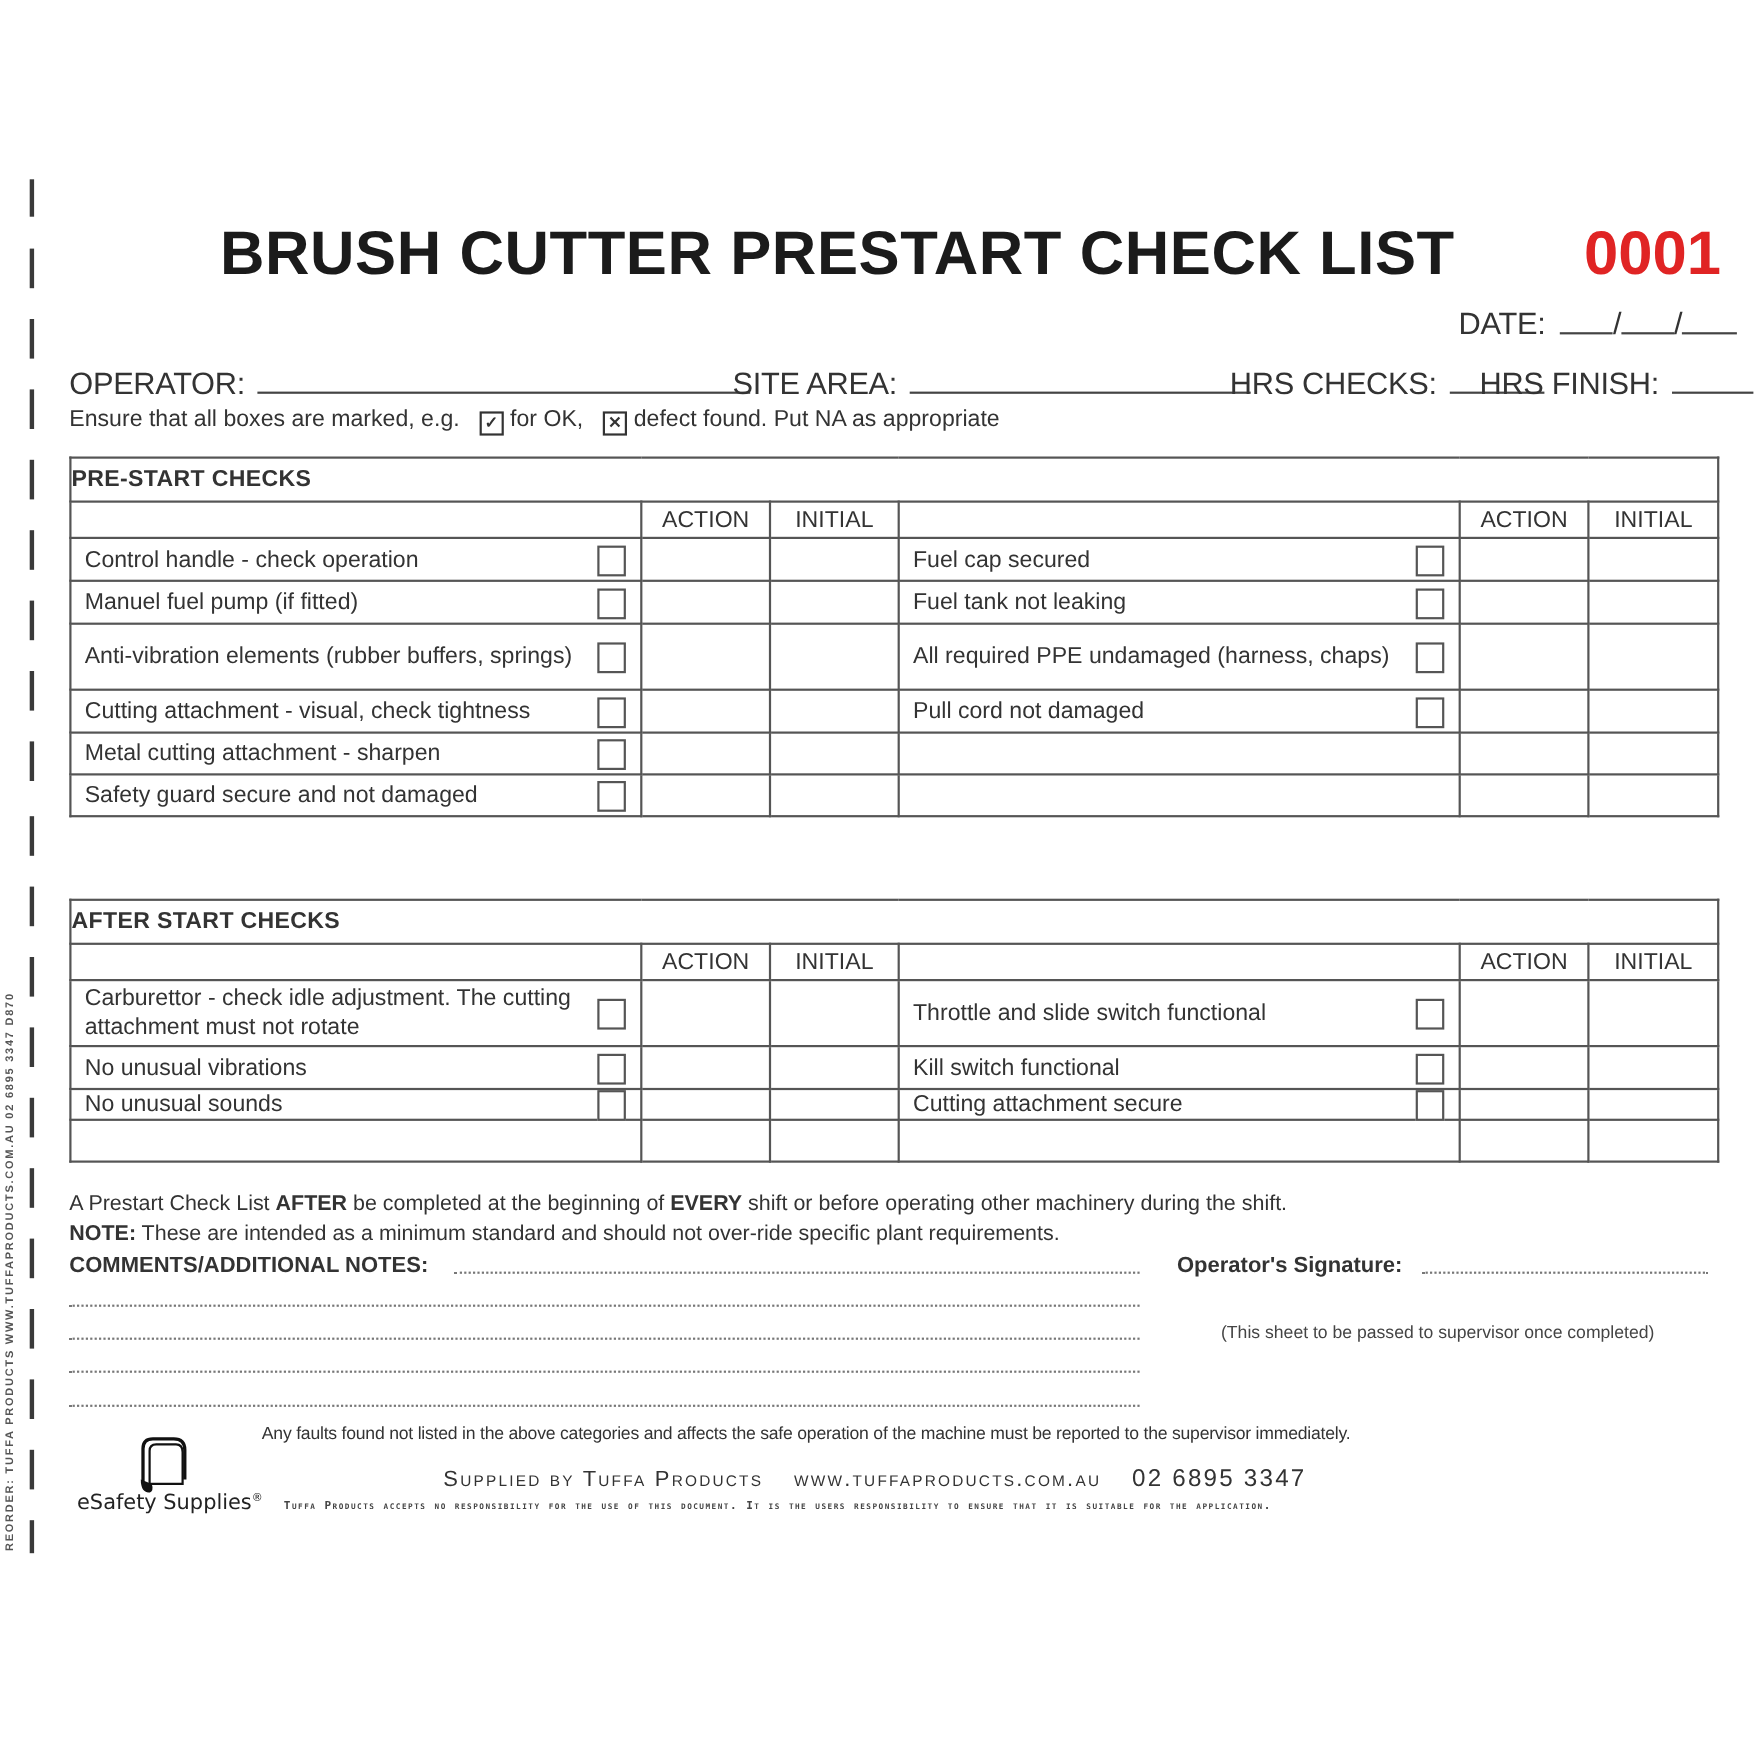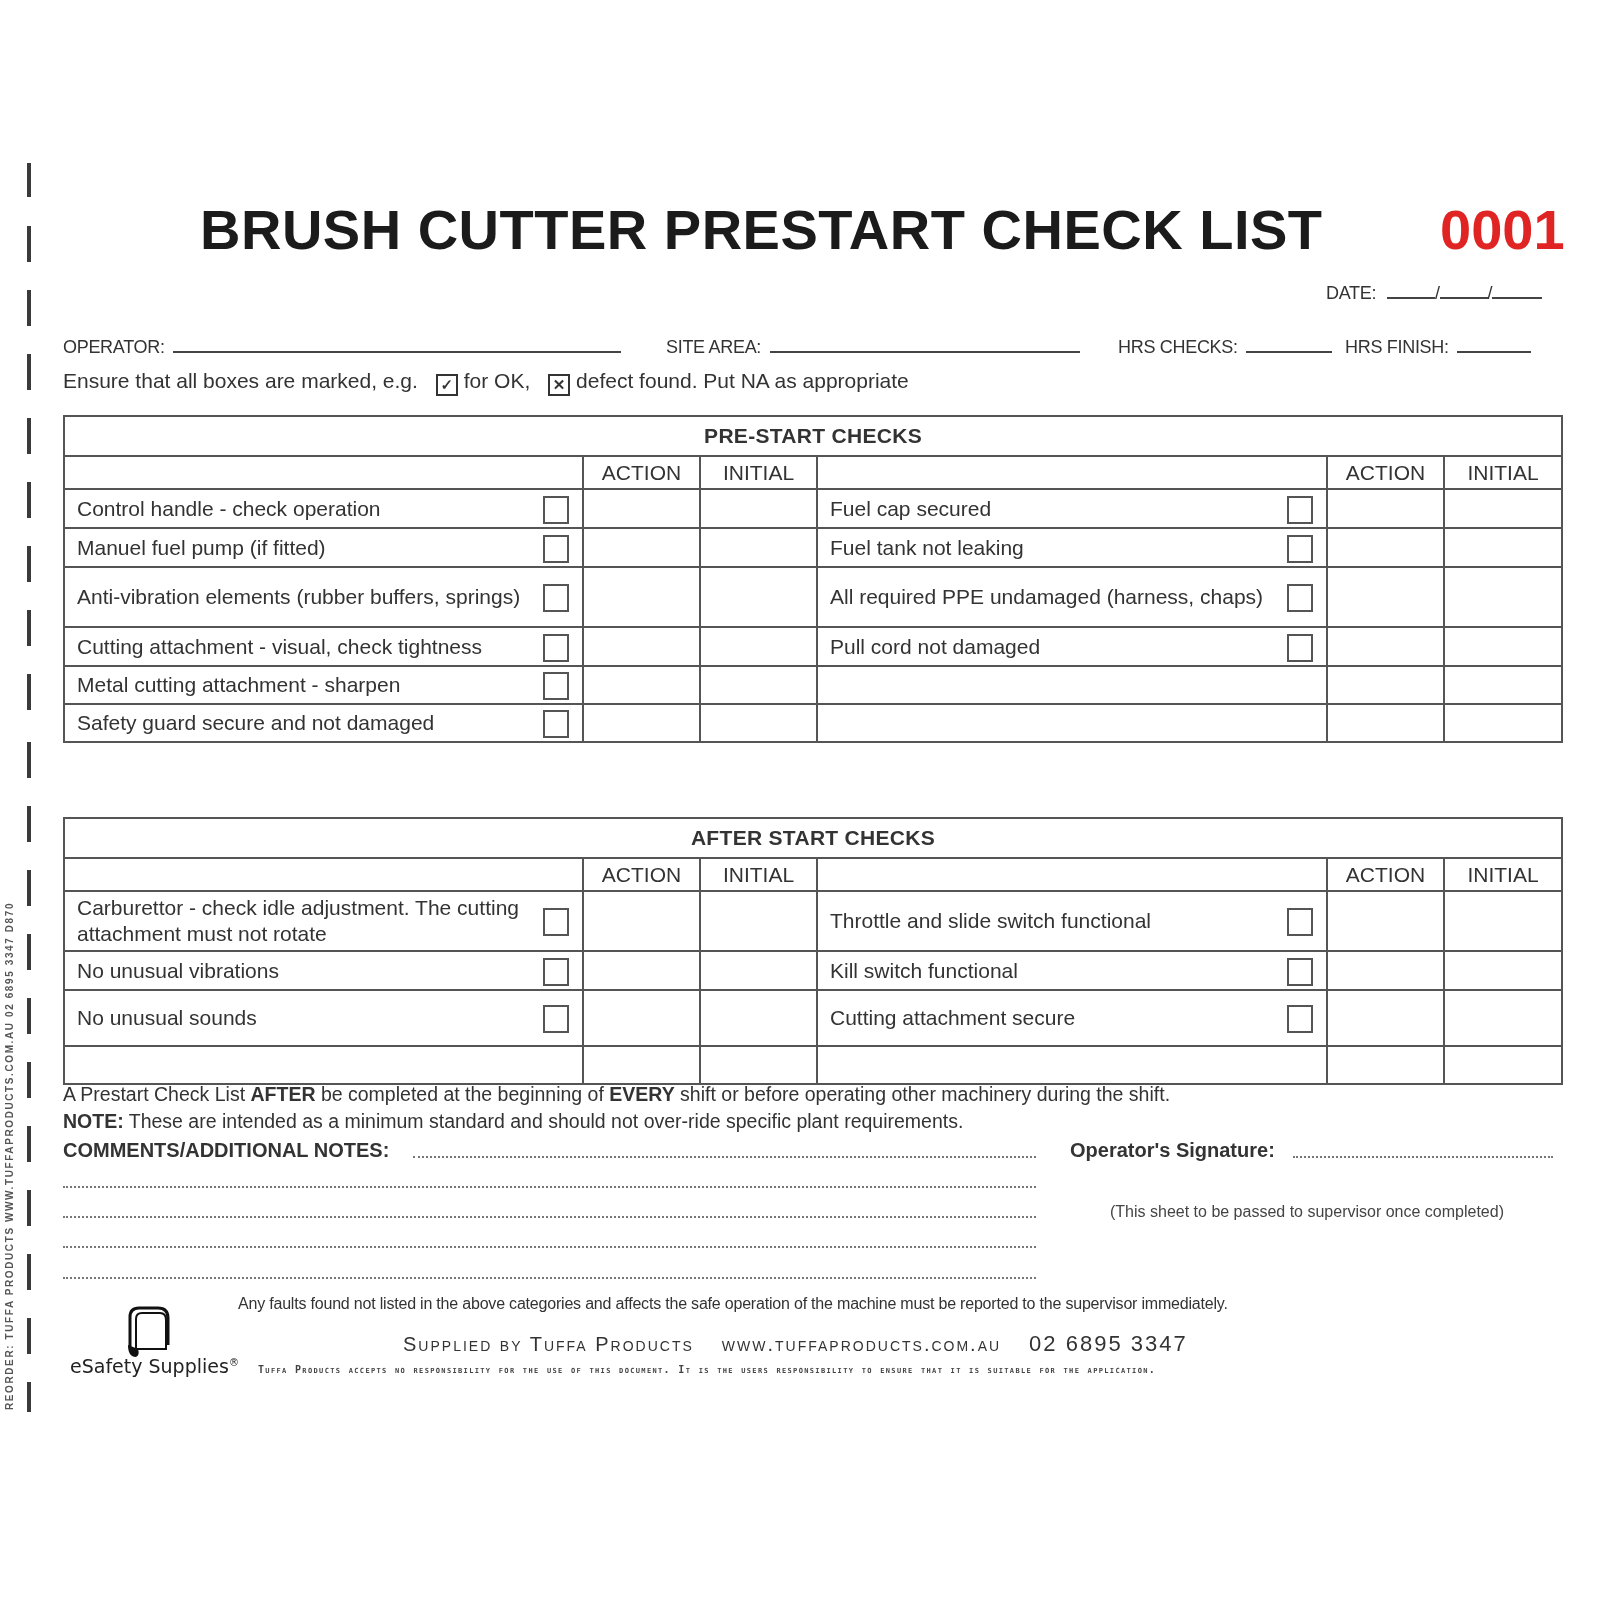--- a/index.html
+++ b/index.html
@@ -6,29 +6,29 @@
     body { width:1600px; height:1600px; position:relative; overflow:hidden; font-family:"Liberation Sans", sans-serif; color:#1e1e1e; }
     .abs { position:absolute; }
 
     
     .perf { position:absolute; left:27px; width:4px; background:#3a3a3a; }
     .reorder { position:absolute; left:4px; top:1410px; transform-origin:left top; transform:rotate(-90deg); font-size:10px; font-weight:bold; letter-spacing:1.6px; color:#555; white-space:nowrap; width:650px; }
 
     .title { left:200px; top:197px; font-size:56px; font-weight:bold; letter-spacing:0.5px; color:#1b1b1b; white-space:nowrap; transform:scaleX(1.0); }
     .serial { left:1440px; top:197px; font-size:56px; font-weight:bold; color:#e02424; }
 
-    .lbl { font-size:18px; color:#333; white-space:nowrap; letter-spacing:-0.3px;text-align:right; }
+    .lbl { font-size:28px; color:#333; white-space:nowrap; letter-spacing:-0.3px;text-align:right; }
     .line { border-bottom:2px solid #444; display:inline-block; height:18px; vertical-align:baseline; }
 
     .instr { left:63px; top:369px; font-size:21px; color:#333; white-space:nowrap; }
     .cbx-demo { display:inline-block; width:18px; height:18px; border:2px solid #333; vertical-align:-2px; margin:0 6px 0 12px; position:relative; font-size:15px; line-height:18px; text-align:center; font-weight:bold; }
 
     table.chk { position:absolute; left:63px; border-collapse:collapse; table-layout:fixed; }
     table.chk td { border:2px solid #555; padding:0; font-size:21px; color:#333; }
-    .sec-head td { height:38px; text-align:center; font-weight:bold; font-size:20px; letter-spacing:0.3px; color:#333; }
+    .sec-head td { height:38px; font-weight:bold; font-size:20px; letter-spacing:0.3px; color:#333; }
     .col-head td { height:31px; text-align:center; font-size:18px; color:#444; }
     .item { position:relative; padding-left:12px !important; padding-right:54px !important; line-height:26px; }
     .box { position:absolute; right:13px; top:50%; width:22px; height:24px; margin-top:-13px; border:2px solid #555; background:#fff; }
 
     .foot1 { left:63px; top:1083px; font-size:19.5px; color:#333; white-space:nowrap; }
     .foot2 { left:63px; top:1110px; font-size:19.5px; color:#333; white-space:nowrap; }
     .comments { left:63px; top:1139px; font-size:20px; font-weight:bold; color:#333; white-space:nowrap; }
     .dots { position:absolute; border-bottom:2px dotted #777; height:0; }
     .sig { left:1070px; top:1139px; font-size:20px; font-weight:bold; color:#333; white-space:nowrap; }
     .pass { left:1070px; top:1203px; font-size:16px; color:#444; white-space:nowrap;margin-left:40px; }
@@ -201,21 +201,21 @@
         <td></td>
   </tr>
   <tr style="height:39px">
     <td class="item"><span>No unusual vibrations</span><span class="box"></span></td>
     <td></td>
         <td></td>
     <td class="item"><span>Kill switch functional</span><span class="box"></span></td>
     <td></td>
         <td></td>
   </tr>
-  <tr style="height:56px">
+  <tr style="height:28px">
     <td class="item"><span>No unusual sounds</span><span class="box"></span></td>
     <td></td>
         <td></td>
     <td class="item"><span>Cutting attachment secure</span><span class="box"></span></td>
     <td></td>
         <td></td>
   </tr>
   <tr style="height:38px">
     <td class="item"><span></span></td>
     <td></td>

